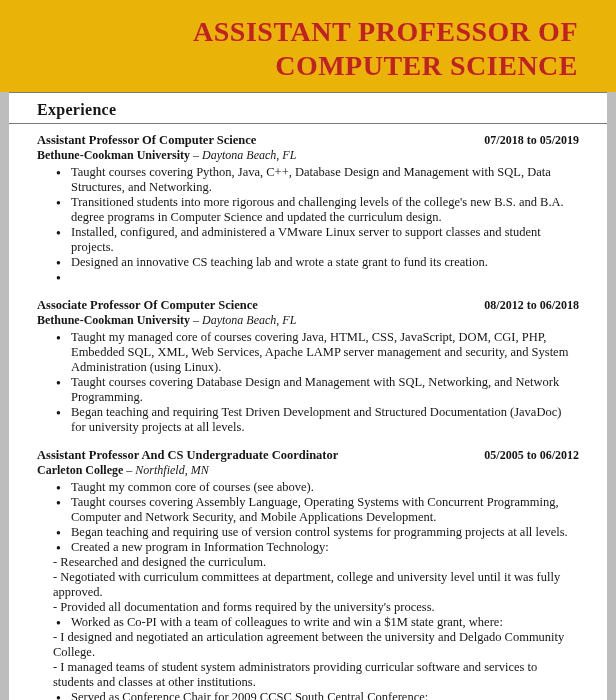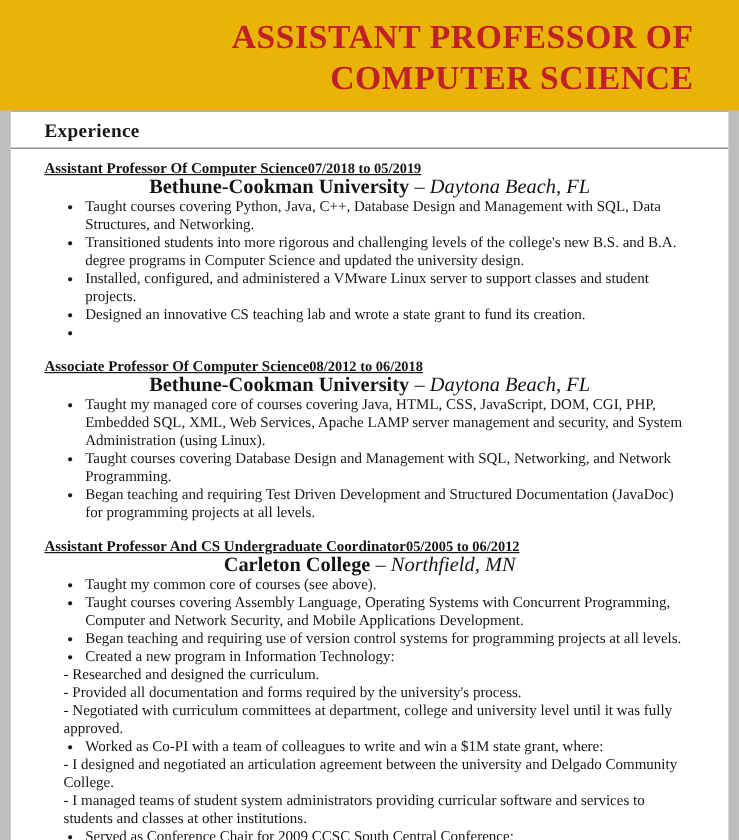--- a/index.html
+++ b/index.html
@@ -41,27 +41,26 @@
     font-size: 16px;
     font-weight: bold;
     letter-spacing: 0.3px;
     padding: 3px 28px 4px 28px;
     border-bottom: 1px solid var(--rule, #7a7a7a);
   }
   .jobs { padding: 9px 28px 0 28px; }
   .job { margin-bottom: 13px; }
   .job-header {
     display: flex;
-    justify-content: flex-start;
+    justify-content: space-between;
     align-items: baseline;
-    text-decoration: underline;
   }
   .job-title { font-weight: bold; font-size: 12.5px; line-height: 15px; }
   .job-dates { font-weight: bold; font-size: 12px; white-space: nowrap; }
-  .job-employer { font-size: 17px; line-height: 15px; margin-bottom: 2px; text-align: center; }
+  .job-employer { font-size: 12px; line-height: 15px; margin-bottom: 2px; }
   .employer-name { font-weight: bold; }
   .employer-location { font-style: italic; }
   .item { font-size: 12.5px; line-height: 15px; }
   .item.bullet { display: flex; margin-left: 19px; }
   .item.bullet .marker {
     flex: 0 0 15px;
     width: 15px;
     font-size: 8px;
     line-height: 15px;
   }
@@ -90,21 +89,21 @@
       <span class="employer-name">Bethune-Cookman University </span>
       <span class="employer-location">– Daytona Beach, FL</span>
     </div>
     <div class="job-items">
             <div class="item bullet">
               <span class="marker">●</span>
               <span class="item-text">Taught courses covering Python, Java, C++, Database Design and Management with SQL, Data Structures, and Networking.</span>
             </div>
             <div class="item bullet">
               <span class="marker">●</span>
-              <span class="item-text">Transitioned students into more rigorous and challenging levels of the college's new B.S. and B.A. degree programs in Computer Science and updated the university design.</span>
+              <span class="item-text">Transitioned students into more rigorous and challenging levels of the college's new B.S. and B.A. degree programs in Computer Science and updated the curriculum design.</span>
             </div>
             <div class="item bullet">
               <span class="marker">●</span>
               <span class="item-text">Installed, configured, and administered a VMware Linux server to support classes and student projects.</span>
             </div>
             <div class="item bullet">
               <span class="marker">●</span>
               <span class="item-text">Designed an innovative CS teaching lab and wrote a state grant to fund its creation.</span>
             </div>
             <div class="item bullet">
@@ -126,21 +125,21 @@
             <div class="item bullet">
               <span class="marker">●</span>
               <span class="item-text">Taught my managed core of courses covering Java, HTML, CSS, JavaScript, DOM, CGI, PHP, Embedded SQL, XML, Web Services, Apache LAMP server management and security, and System Administration (using Linux).</span>
             </div>
             <div class="item bullet">
               <span class="marker">●</span>
               <span class="item-text">Taught courses covering Database Design and Management with SQL, Networking, and Network Programming.</span>
             </div>
             <div class="item bullet">
               <span class="marker">●</span>
-              <span class="item-text">Began teaching and requiring Test Driven Development and Structured Documentation (JavaDoc) for programming projects at all levels.</span>
+              <span class="item-text">Began teaching and requiring Test Driven Development and Structured Documentation (JavaDoc) for university projects at all levels.</span>
             </div>
           </div>
   </div>
 
   <div class="job">
     <div class="job-header">
       <span class="job-title">Assistant Professor And CS Undergraduate Coordinator</span>
       <span class="job-dates">05/2005 to 06/2012</span>
     </div>
     <div class="job-employer">
@@ -158,22 +157,22 @@
             </div>
             <div class="item bullet">
               <span class="marker">●</span>
               <span class="item-text">Began teaching and requiring use of version control systems for programming projects at all levels.</span>
             </div>
             <div class="item bullet">
               <span class="marker">●</span>
               <span class="item-text">Created a new program in Information Technology:</span>
             </div>
             <div class="item dash"><span class="item-text">- Researched and designed the curriculum.</span></div>
+            <div class="item dash"><span class="item-text">- Negotiated with curriculum committees at department, college and university level until it was fully approved.</span></div>
             <div class="item dash"><span class="item-text">- Provided all documentation and forms required by the university's process.</span></div>
-            <div class="item dash"><span class="item-text">- Negotiated with curriculum committees at department, college and university level until it was fully approved.</span></div>
             <div class="item bullet">
               <span class="marker">●</span>
               <span class="item-text">Worked as Co-PI with a team of colleagues to write and win a $1M state grant, where:</span>
             </div>
             <div class="item dash"><span class="item-text">- I designed and negotiated an articulation agreement between the university and Delgado Community College.</span></div>
             <div class="item dash"><span class="item-text">- I managed teams of student system administrators providing curricular software and services to students and classes at other institutions.</span></div>
             <div class="item bullet">
               <span class="marker">●</span>
               <span class="item-text">Served as Conference Chair for 2009 CCSC South Central Conference:</span>
             </div>

